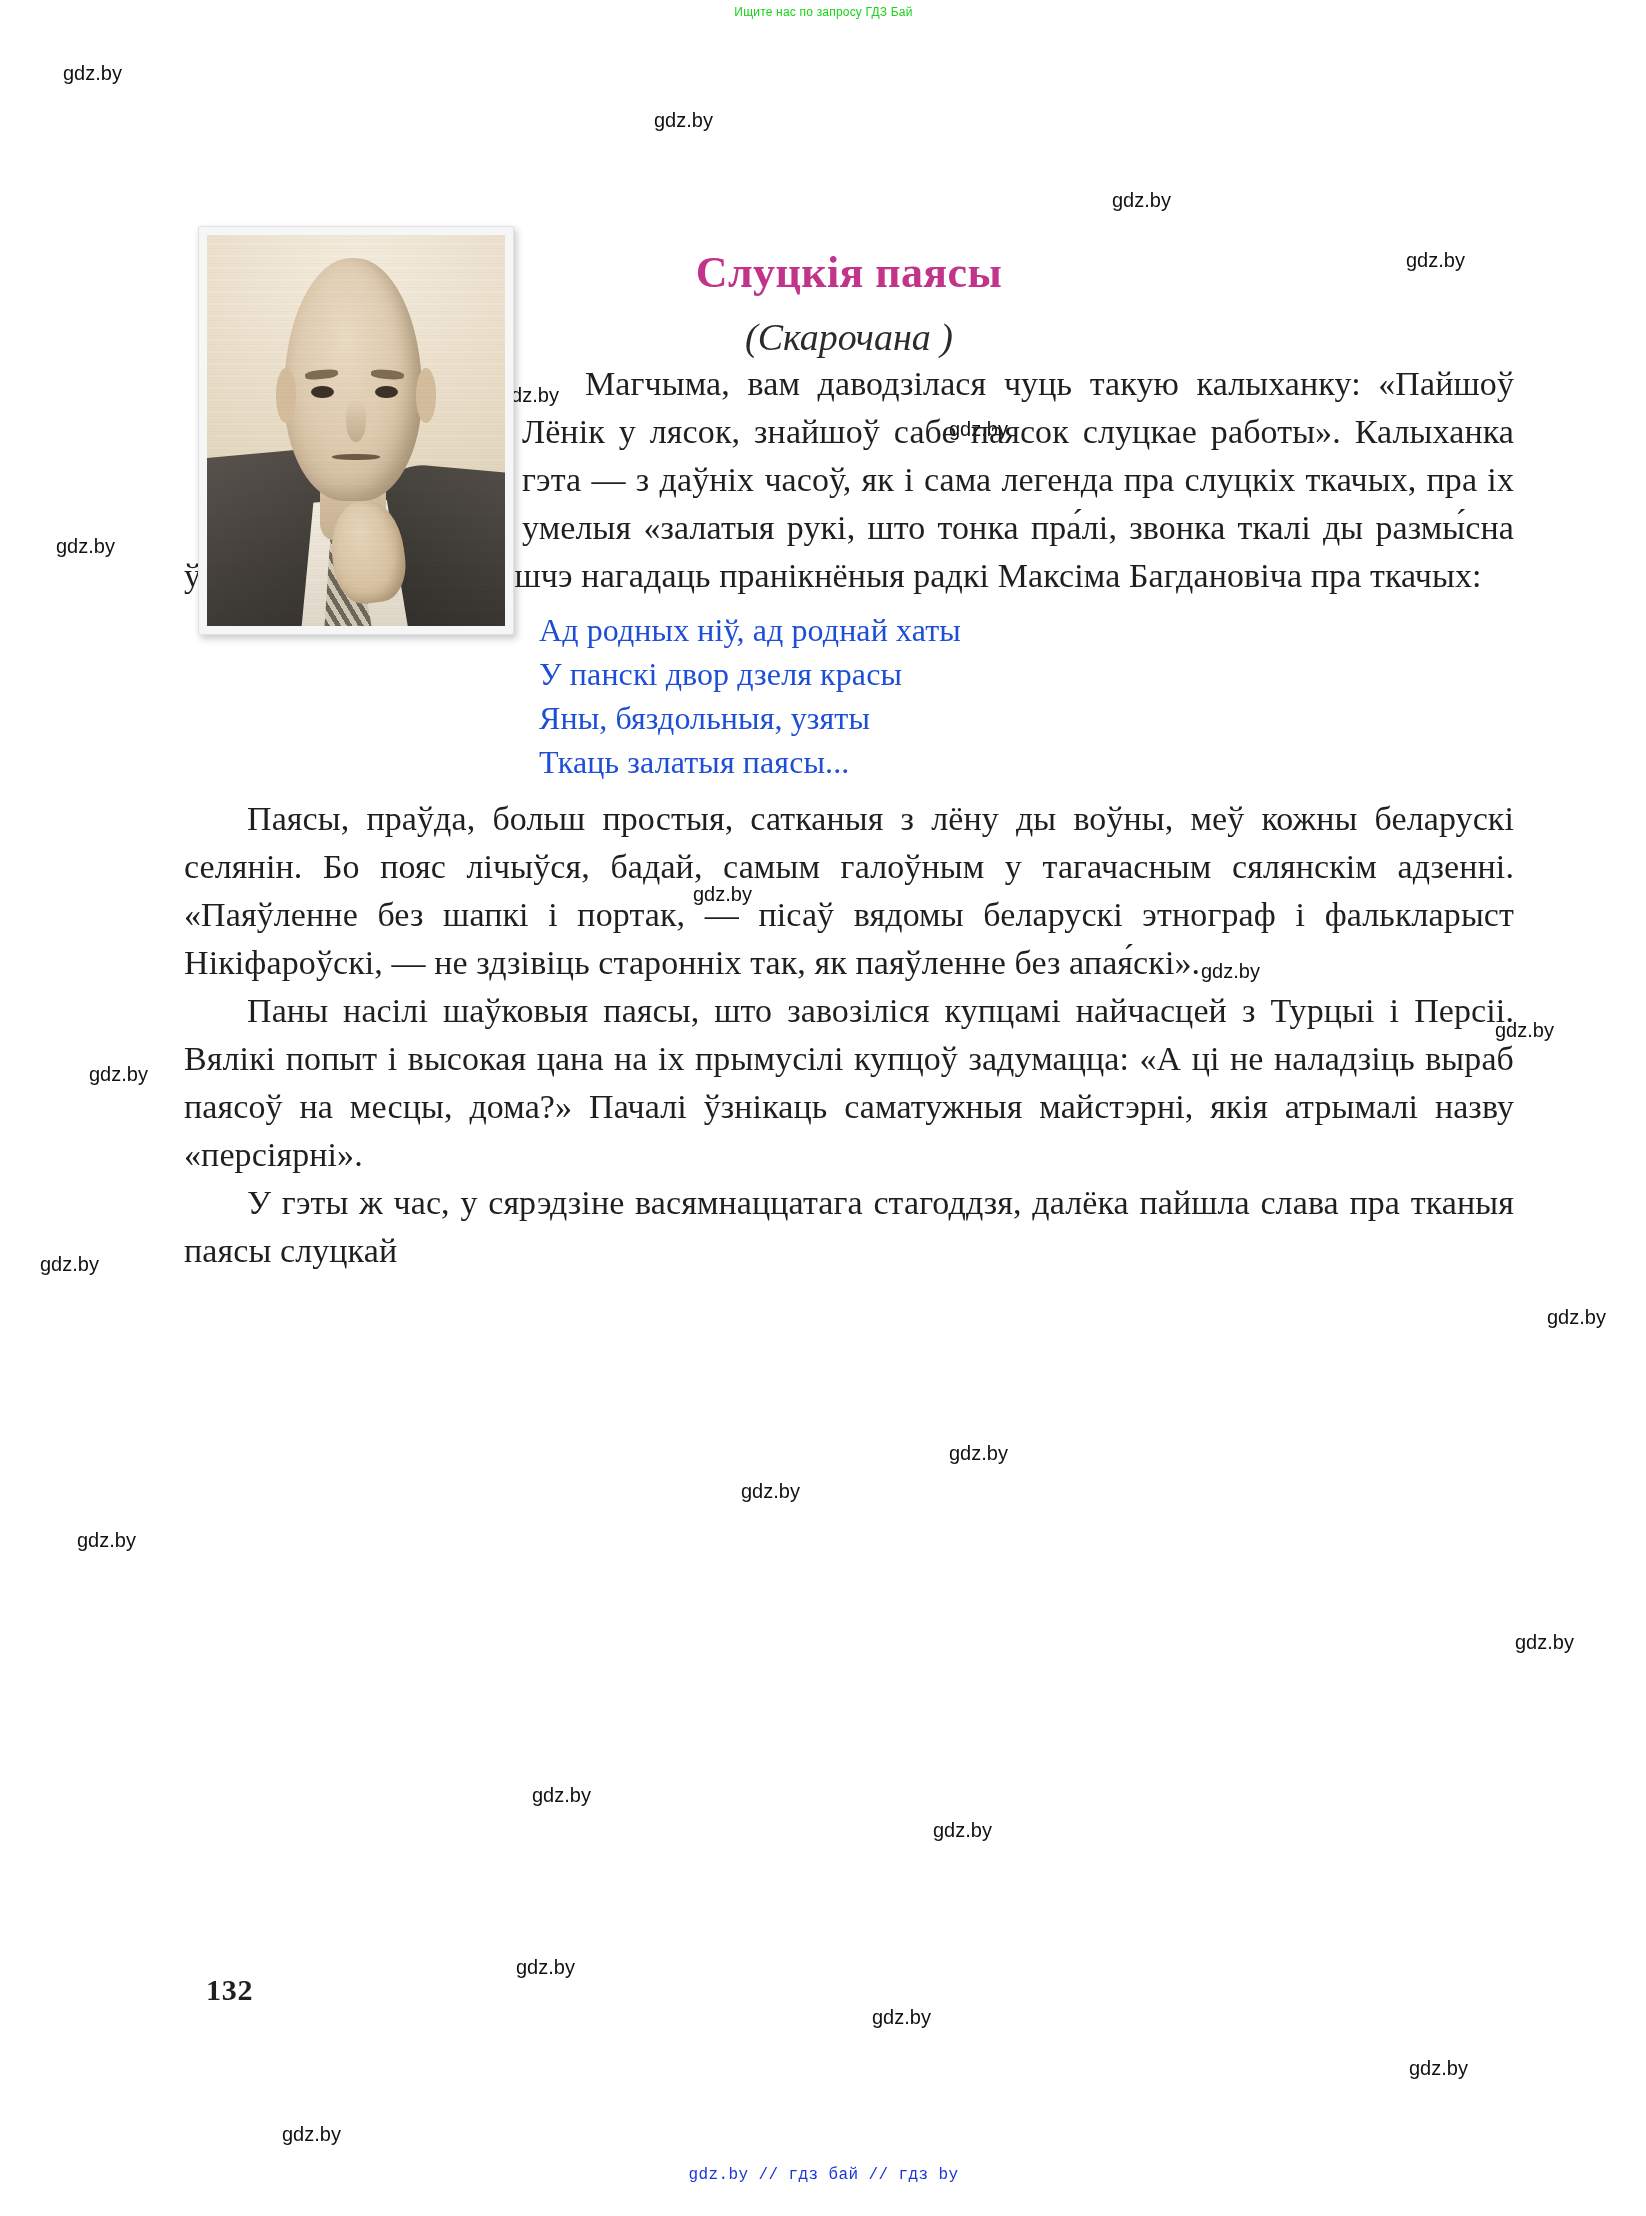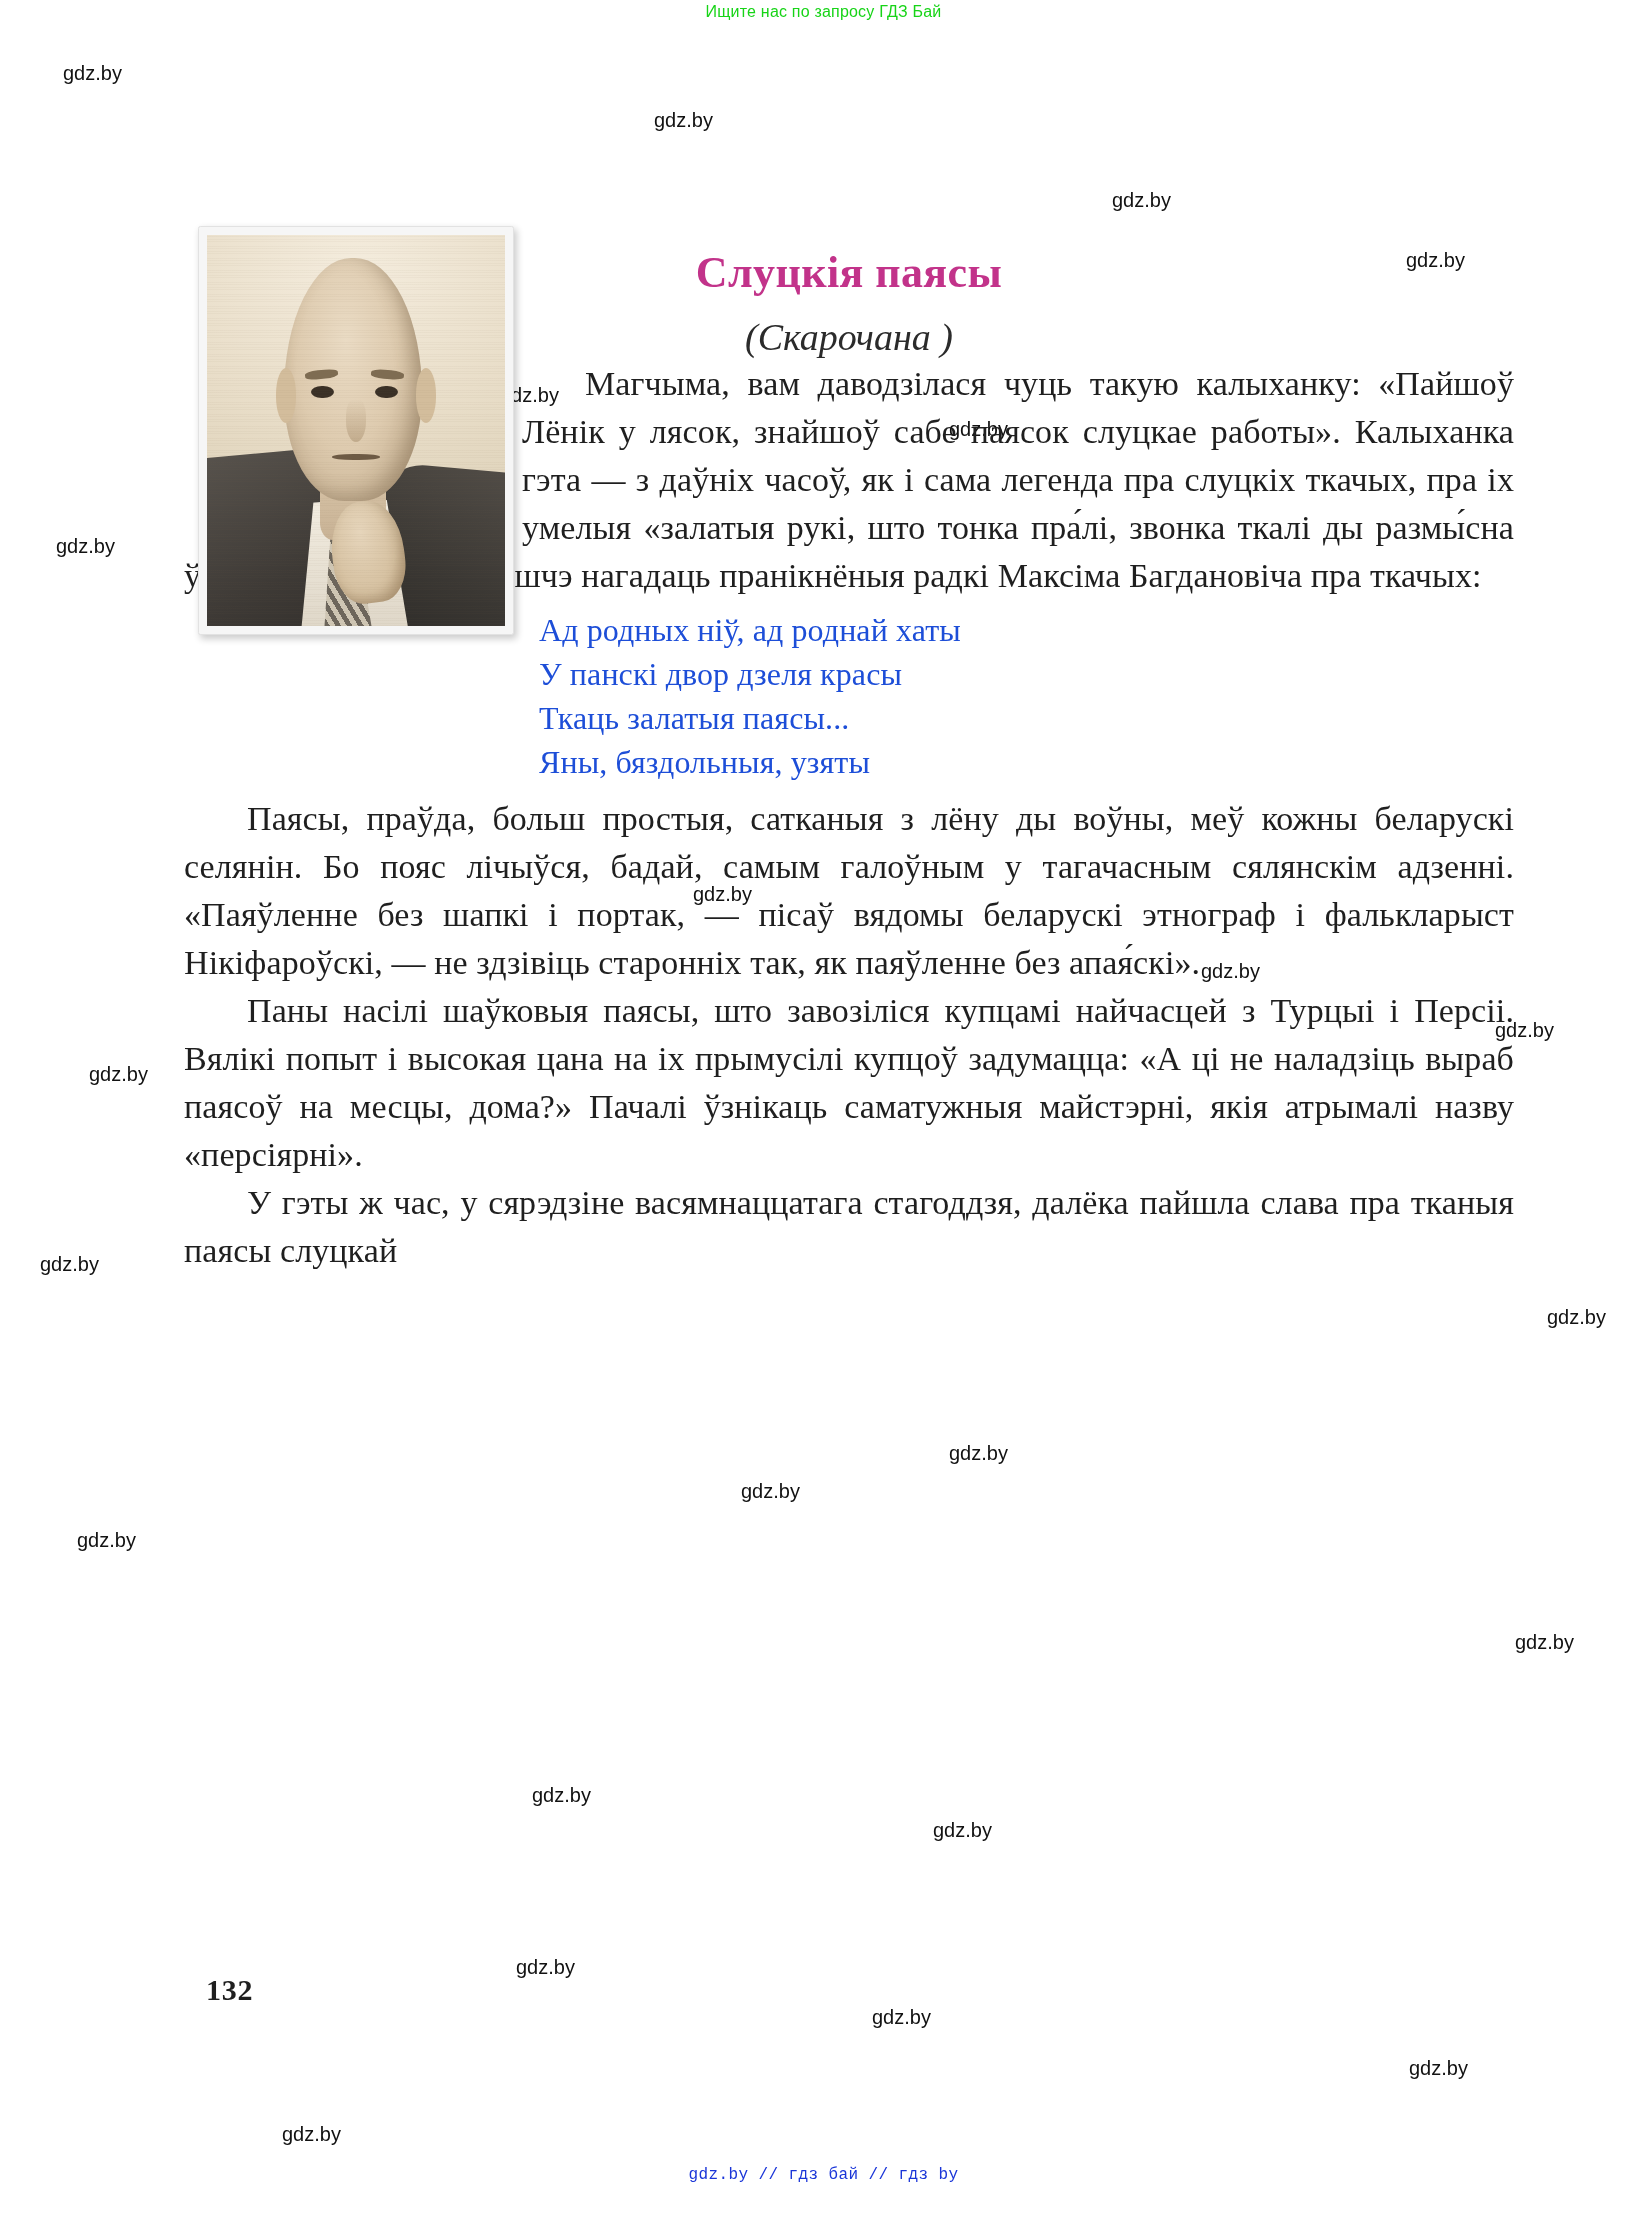--- a/index.html
+++ b/index.html
@@ -20,21 +20,21 @@
   }
 
   
   .top-banner {
     position: absolute;
     top: 0px;
     left: 0;
     width: 100%;
     text-align: center;
     font-family: "Liberation Sans", "DejaVu Sans", sans-serif;
-    font-size: 16px;
+    font-size: 12px;
     color: #17d417;
     letter-spacing: 0.2px;
     line-height: 24px;
   }
 
   
   .wm {
     position: absolute;
     font-family: "Liberation Sans", "DejaVu Sans", sans-serif;
     font-size: 20px;
@@ -332,22 +332,22 @@
     <div class="body-text">
 
       <div class="para-wrap">
         <div class="float-spacer"></div>
         <p class="para">Магчыма, вам даводзілася чуць такую калыханку: «Пайшоў Лёнік у лясок, знайшоў сабе паясок слуцкае работы». Калыханка гэта — з даўніх часоў, як і сама легенда пра слуцкіх ткачых, пра іх умелыя «залатыя рукі, што тонка пра́лі, звонка ткалі ды размы́сна ўзор клалі». Хочацца яшчэ нагадаць пранікнёныя радкі Максіма Багдановіча пра ткачых:</p>
       </div>
 
       <div class="verse">
         <div>Ад родных ніў, ад роднай хаты</div>
         <div>У панскі двор дзеля красы</div>
+        <div>Яны, бяздольныя, узяты</div>
         <div>Ткаць залатыя паясы...</div>
-        <div>Яны, бяздольныя, узяты</div>
       </div>
 
       <p class="para">Паясы, праўда, больш простыя, сатканыя з лёну ды воўны, меў кожны беларускі селянін. Бо пояс лічыўся, бадай, самым галоўным у тагачасным сялянскім адзенні. «Паяўленне без шапкі і портак, — пісаў вядомы беларускі этнограф і фалькларыст Нікіфароўскі, — не здзівіць старонніх так, як паяўленне без апая́скі».</p>
 
       <p class="para">Паны насілі шаўковыя паясы, што завозіліся купцамі найчасцей з Турцыі і Персіі. Вялікі попыт і высокая цана на іх прымусілі купцоў задумацца: «А ці не наладзіць выраб паясоў на месцы, дома?» Пачалі ўзнікаць саматужныя майстэрні, якія атрымалі назву «персіярні».</p>
 
       <p class="para">У гэты ж час, у сярэдзіне васямнаццатага стагоддзя, далёка пайшла слава пра тканыя паясы слуцкай</p>
     </div>
   </div>
 

